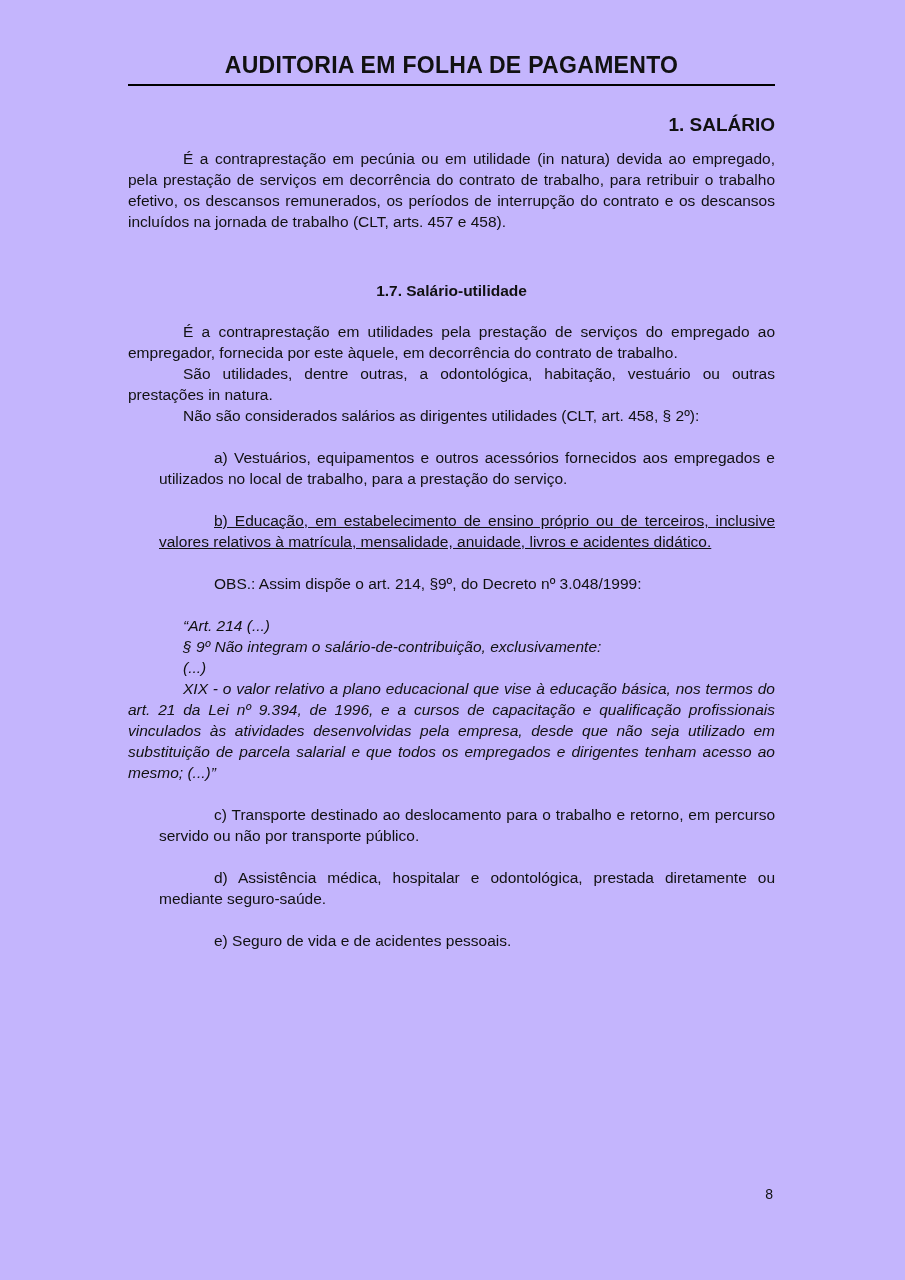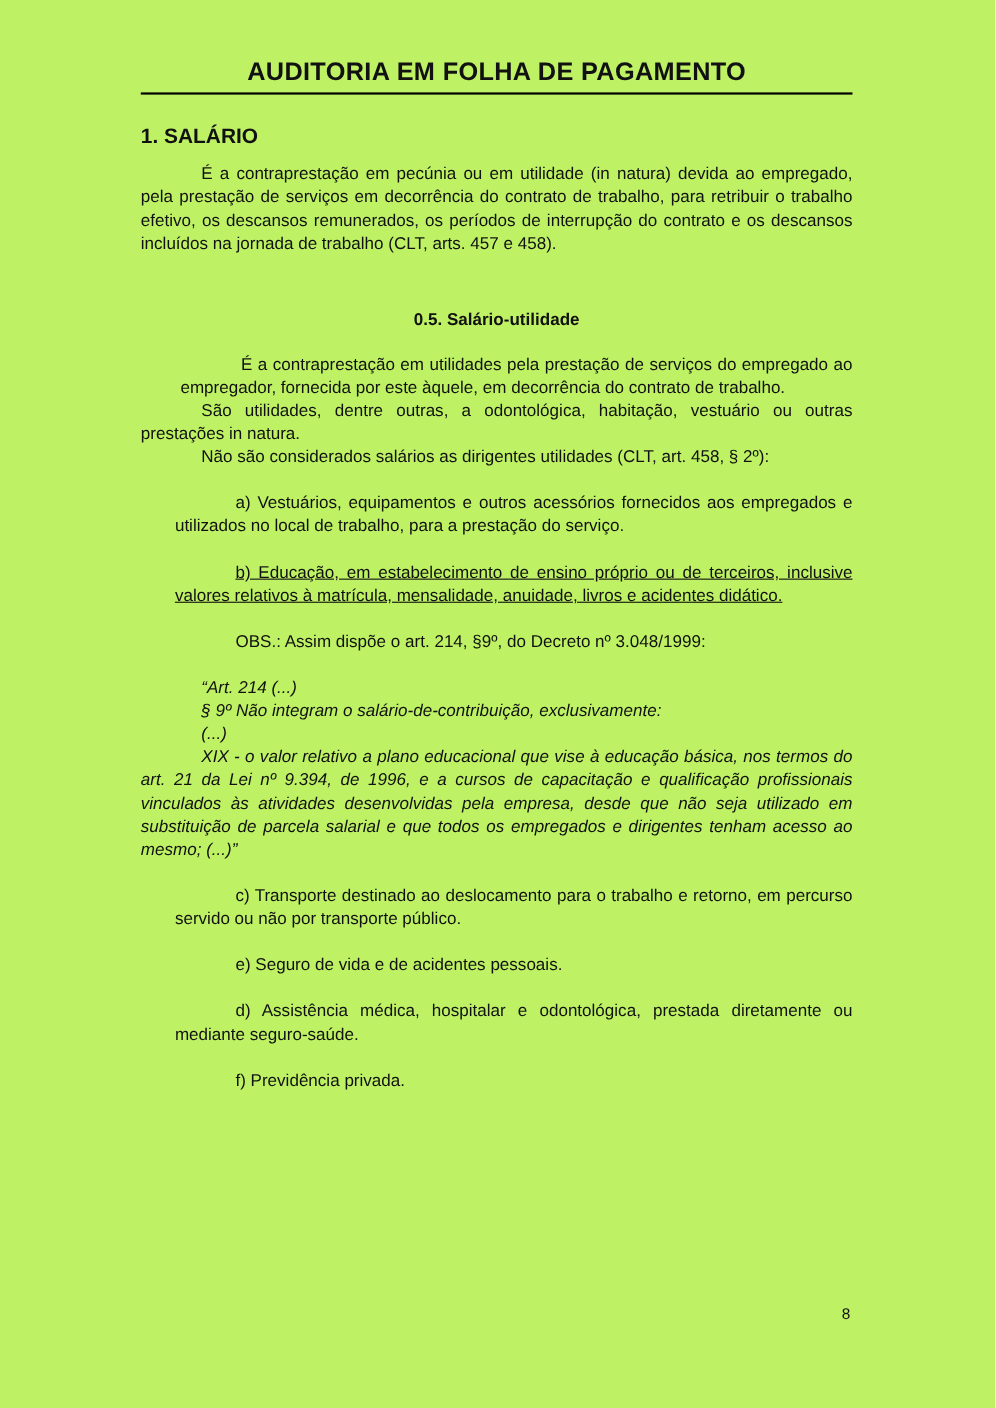--- a/index.html
+++ b/index.html
@@ -4,40 +4,40 @@
 <style>
   html, body {
     margin: 0;
     padding: 0;
     background: #ffffff;
   }
   .page {
     position: relative;
     width: 905px;
     height: 1280px;
-    background: #bef264;
+    background: #c4b5fd;
     font-family: "Liberation Sans", sans-serif;
     color: #111111;
     overflow: hidden;
     box-sizing: border-box;
   }
   .content {
     padding: 52px 130px 0 128px;
     box-sizing: border-box;
   }
   .doc-header {
     text-align: center;
     font-weight: bold;
     font-size: 23px;
     letter-spacing: 0.3px;
     border-bottom: 2px solid #000000;
     padding-bottom: 5px;
   }
   .section-title {
-    text-align: left;
+    text-align: right;
     font-weight: bold;
     font-size: 19px;
     margin: 28px 0 0 0;
   }
   .subsection-title {
     text-align: center;
     font-weight: bold;
     font-size: 15.5px;
     margin: 50px 0 0 0;
   }
@@ -50,21 +50,20 @@
   }
   p.spaced {
     margin-top: 21px;
     margin-left: 31px;
   }
   p.first-after-title {
     margin-top: 12px;
   }
   p.first-after-sub {
     margin-top: 21px;
-    margin-left: 36px;
   }
   .underlined {
     text-decoration: underline;
   }
   .quote-block {
     margin-top: 21px;
   }
   .quote-block p {
     font-style: italic;
   }
@@ -81,21 +80,21 @@
 
 <div class="page">
   <div class="content">
 
     <div class="doc-header">AUDITORIA EM FOLHA DE PAGAMENTO</div>
 
     <div class="section-title">1. SALÁRIO</div>
 
     <p class="body-text first-after-title">É a contraprestação em pecúnia ou em utilidade (in natura) devida ao empregado, pela prestação de serviços em decorrência do contrato de trabalho, para retribuir o trabalho efetivo, os descansos remunerados, os períodos de interrupção do contrato e os descansos incluídos na jornada de trabalho (CLT, arts. 457 e 458).</p>
 
-    <div class="subsection-title">0.5. Salário-utilidade</div>
+    <div class="subsection-title">1.7. Salário-utilidade</div>
 
     <p class="body-text first-after-sub">É a contraprestação em utilidades pela prestação de serviços do empregado ao empregador, fornecida por este àquele, em decorrência do contrato de trabalho.</p>
 
     <p class="body-text">São utilidades, dentre outras, a odontológica, habitação, vestuário ou outras prestações in natura.</p>
 
     <p class="body-text">Não são considerados salários as dirigentes utilidades (CLT, art. 458, § 2º):</p>
 
     <p class="body-text spaced">a) Vestuários, equipamentos e outros acessórios fornecidos aos empregados e utilizados no local de trabalho, para a prestação do serviço.</p>
 
     <p class="body-text spaced underlined">b) Educação, em estabelecimento de ensino próprio ou de terceiros, inclusive valores relativos à matrícula, mensalidade, anuidade, livros e acidentes didático.</p>
@@ -104,22 +103,21 @@
 
     <div class="quote-block">
       <p class="body-text">“Art. 214 (...)</p>
       <p class="body-text">§ 9º Não integram o salário-de-contribuição, exclusivamente:</p>
       <p class="body-text">(...)</p>
       <p class="body-text">XIX - o valor relativo a plano educacional que vise à educação básica, nos termos do art. 21 da Lei nº 9.394, de 1996, e a cursos de capacitação e qualificação profissionais vinculados às atividades desenvolvidas pela empresa, desde que não seja utilizado em substituição de parcela salarial e que todos os empregados e dirigentes tenham acesso ao mesmo; (...)”</p>
     </div>
 
     <p class="body-text spaced">c) Transporte destinado ao deslocamento para o trabalho e retorno, em percurso servido ou não por transporte público.</p>
 
+    <p class="body-text spaced">d) Assistência médica, hospitalar e odontológica, prestada diretamente ou mediante seguro-saúde.</p>
+
     <p class="body-text spaced">e) Seguro de vida e de acidentes pessoais.</p>
 
-    <p class="body-text spaced">d) Assistência médica, hospitalar e odontológica, prestada diretamente ou mediante seguro-saúde.</p>
-
-    <p class="body-text spaced">f) Previdência privada.</p>
 
   </div>
 
   <div class="page-number">8</div>
 </div>
 
 </body></html>

